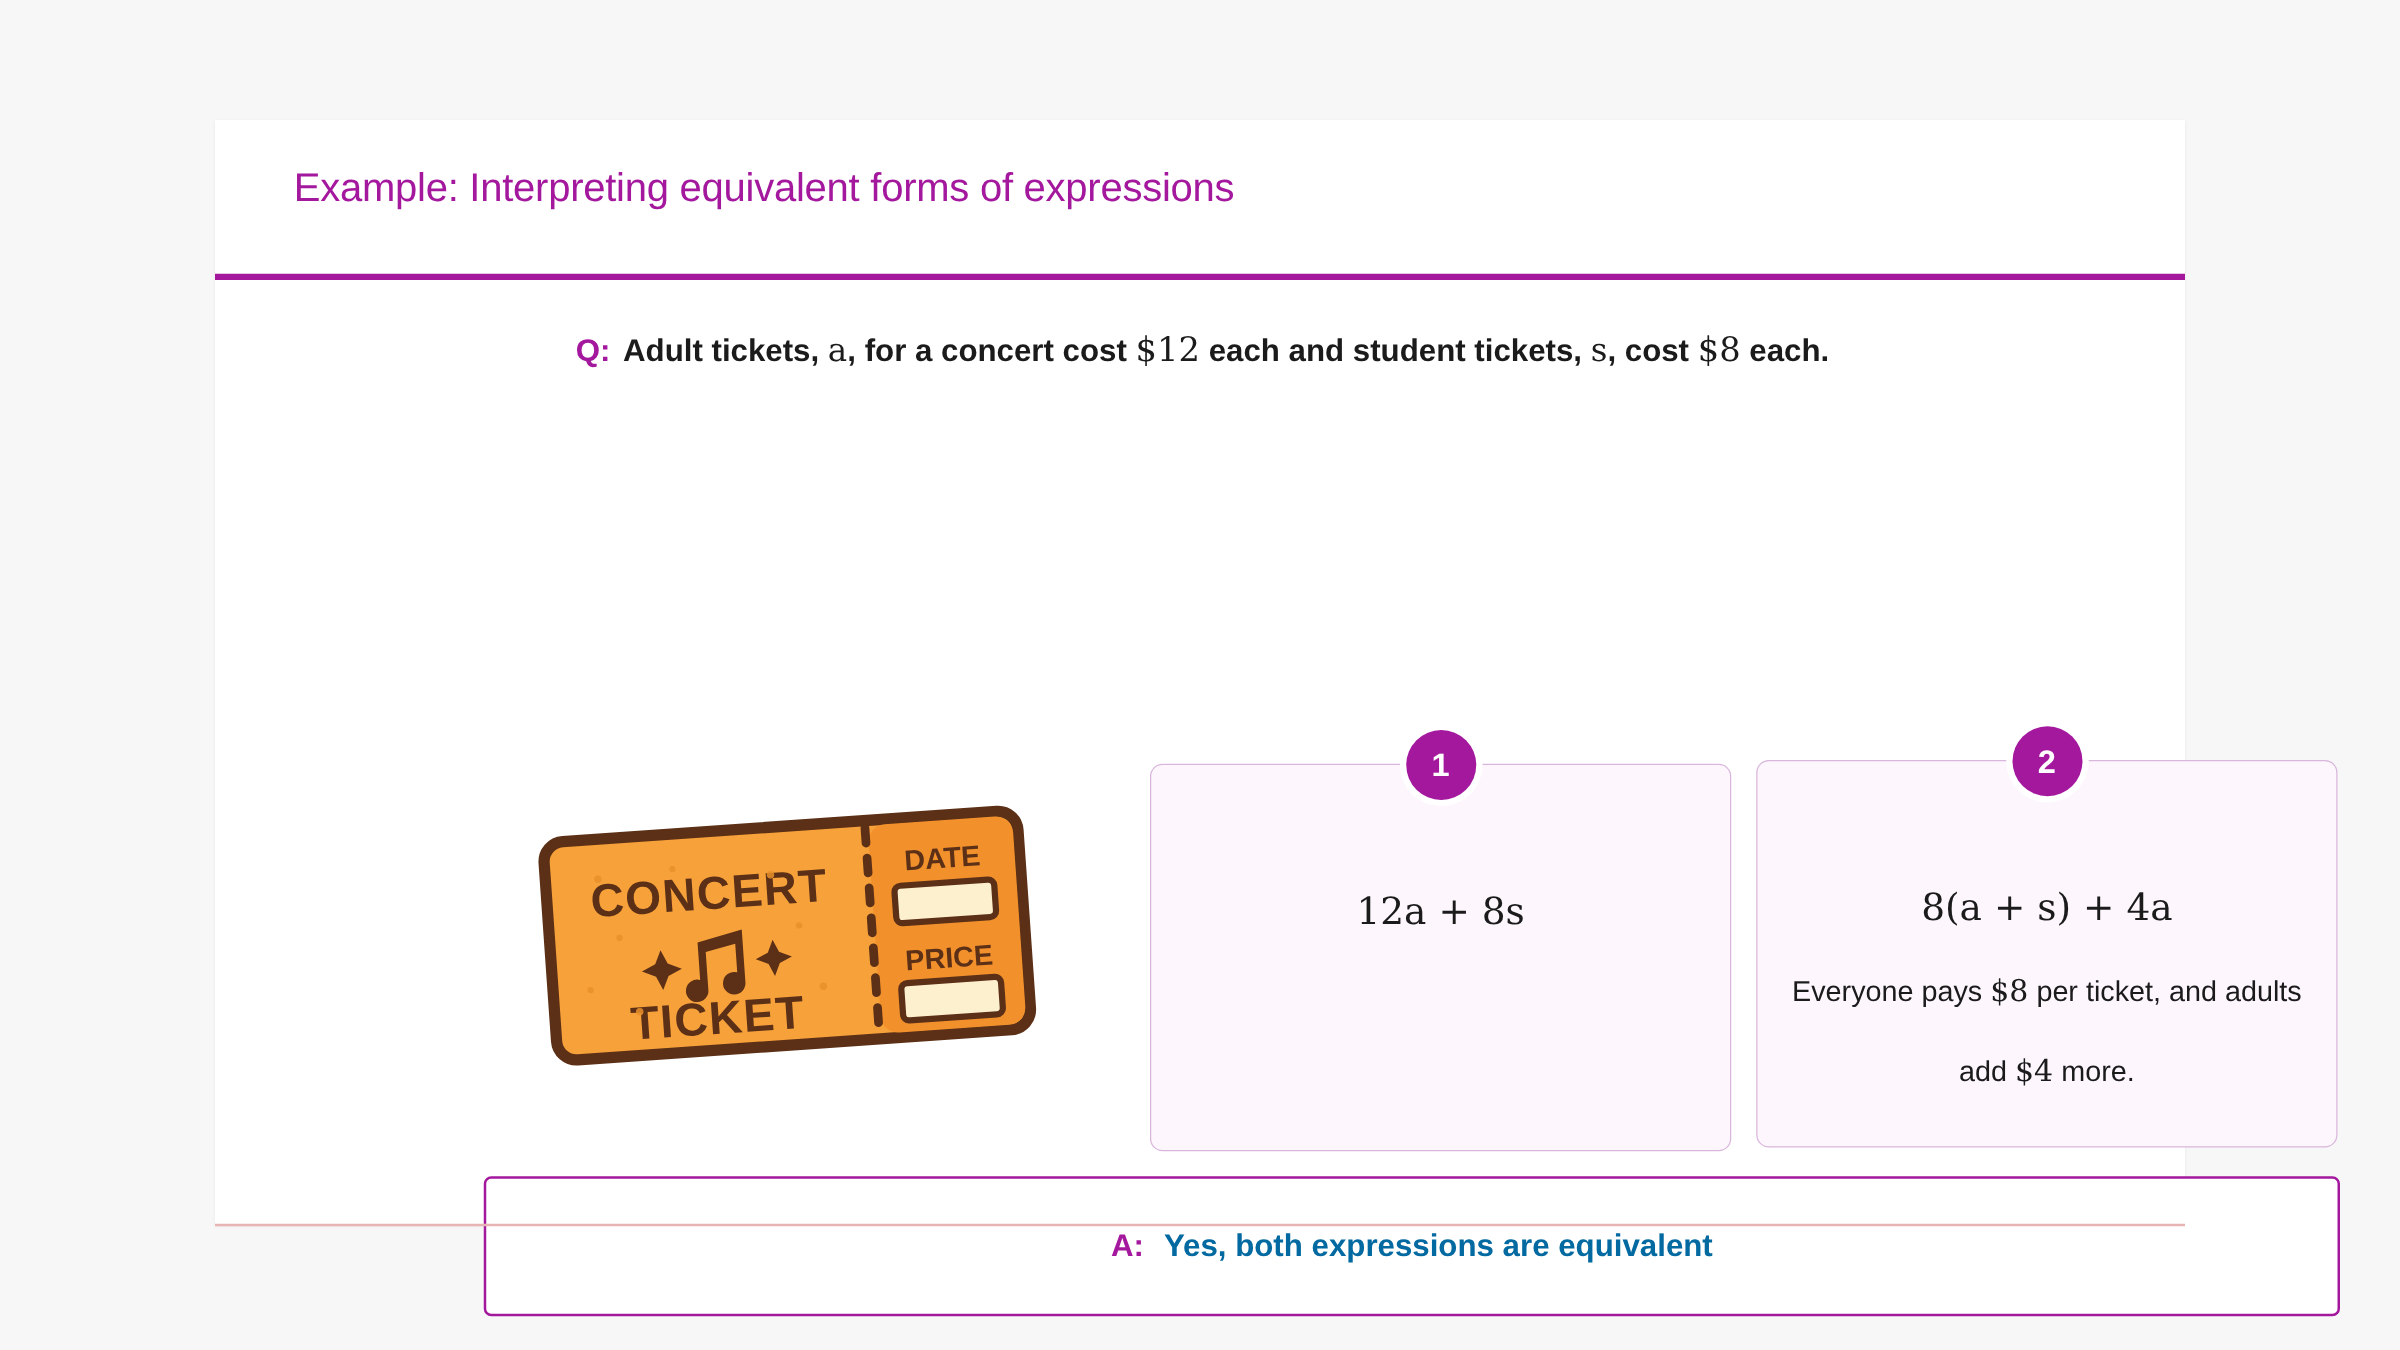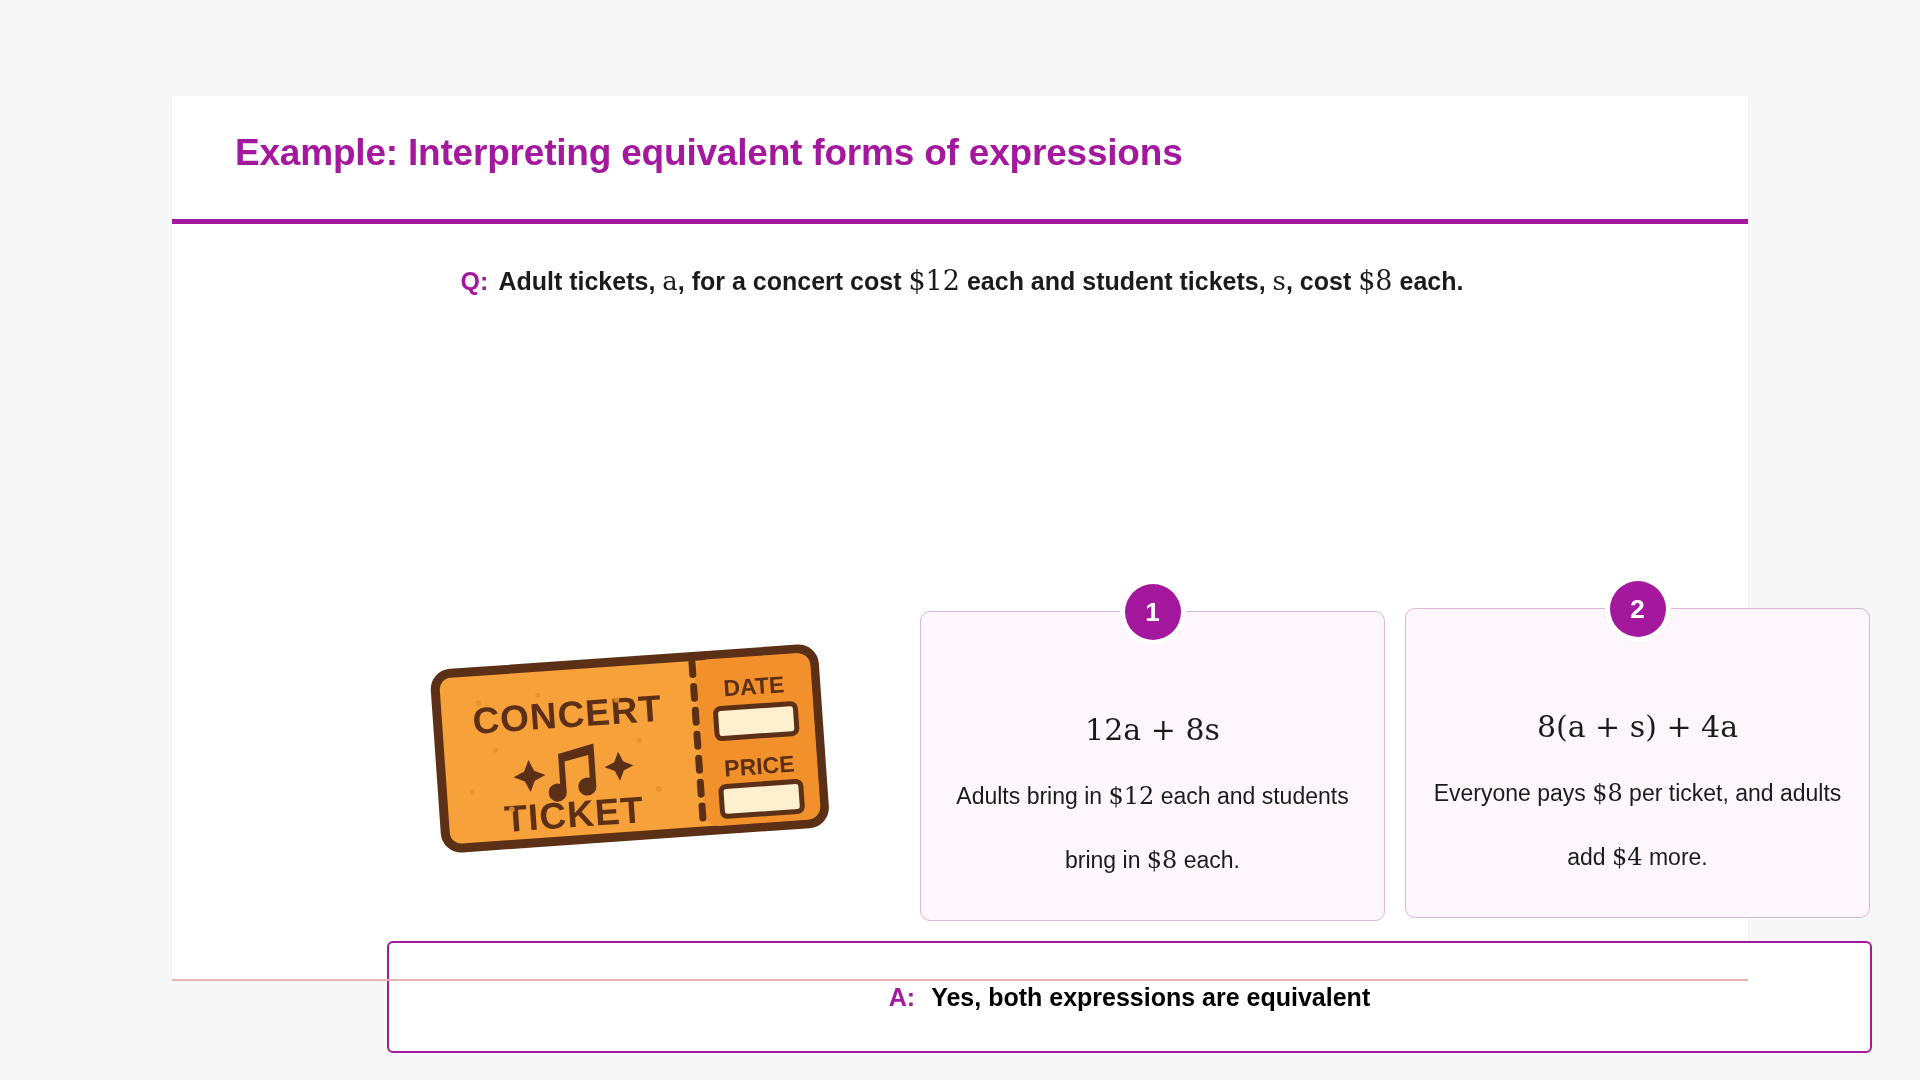--- a/index.html
+++ b/index.html
@@ -31,22 +31,22 @@
     left: 172px;
     top: 979px;
     width: 1576px;
     height: 2px;
     background: #e8b3b3;
   }
   .title {
     position: absolute;
     left: 63px;
     top: 36px;
-    font-size: 37px;
-    font-weight: bold;
+    font-size: 32px;
+    font-weight: normal;
     color: #a4189e;
     letter-spacing: -0.2px;
     white-space: nowrap;
   }
   .title-rule {
     position: absolute;
     left: 0px;
     top: 123px;
     width: 1576px;
     height: 5px;
@@ -179,21 +179,21 @@
     align-items: center;
     justify-content: center;
   }
   .answer-label {
     color: #a4189e;
     font-size: 25px;
     font-weight: bold;
     margin-right: 16px;
   }
   .answer-text {
-    color: #000000;
+    color: #0369a1;
     font-size: 25px;
     font-weight: bold;
   }
 </style>
 </head>
 <body>
 
 <div class="page">
 
   <div class="card">
@@ -234,23 +234,20 @@
             <circle cx="210" cy="100" r="2.5"></circle>
               <circle cx="66" cy="100" r="2.5"></circle>
           </g>
         </g>
       </svg>
     </div>
 
     <div class="step-card" id="step1">
       <div class="badge">1</div>
       <div class="step-expr">12a + 8s</div>
-      <div class="step-text">
-        <span>Adults bring in </span><span class="num-serif">$12</span><span> each and students bring in </span><span class="num-serif">$8</span><span> each.</span>
-      </div>
     </div>
 
     <div class="step-card" id="step2">
       <div class="badge">2</div>
       <div class="step-expr">8(a + s) + 4a</div>
       <div class="step-text">
         <span>Everyone pays </span><span class="num-serif">$8</span><span> per ticket, and adults add </span><span class="num-serif">$4</span><span> more.</span>
       </div>
     </div>
 

